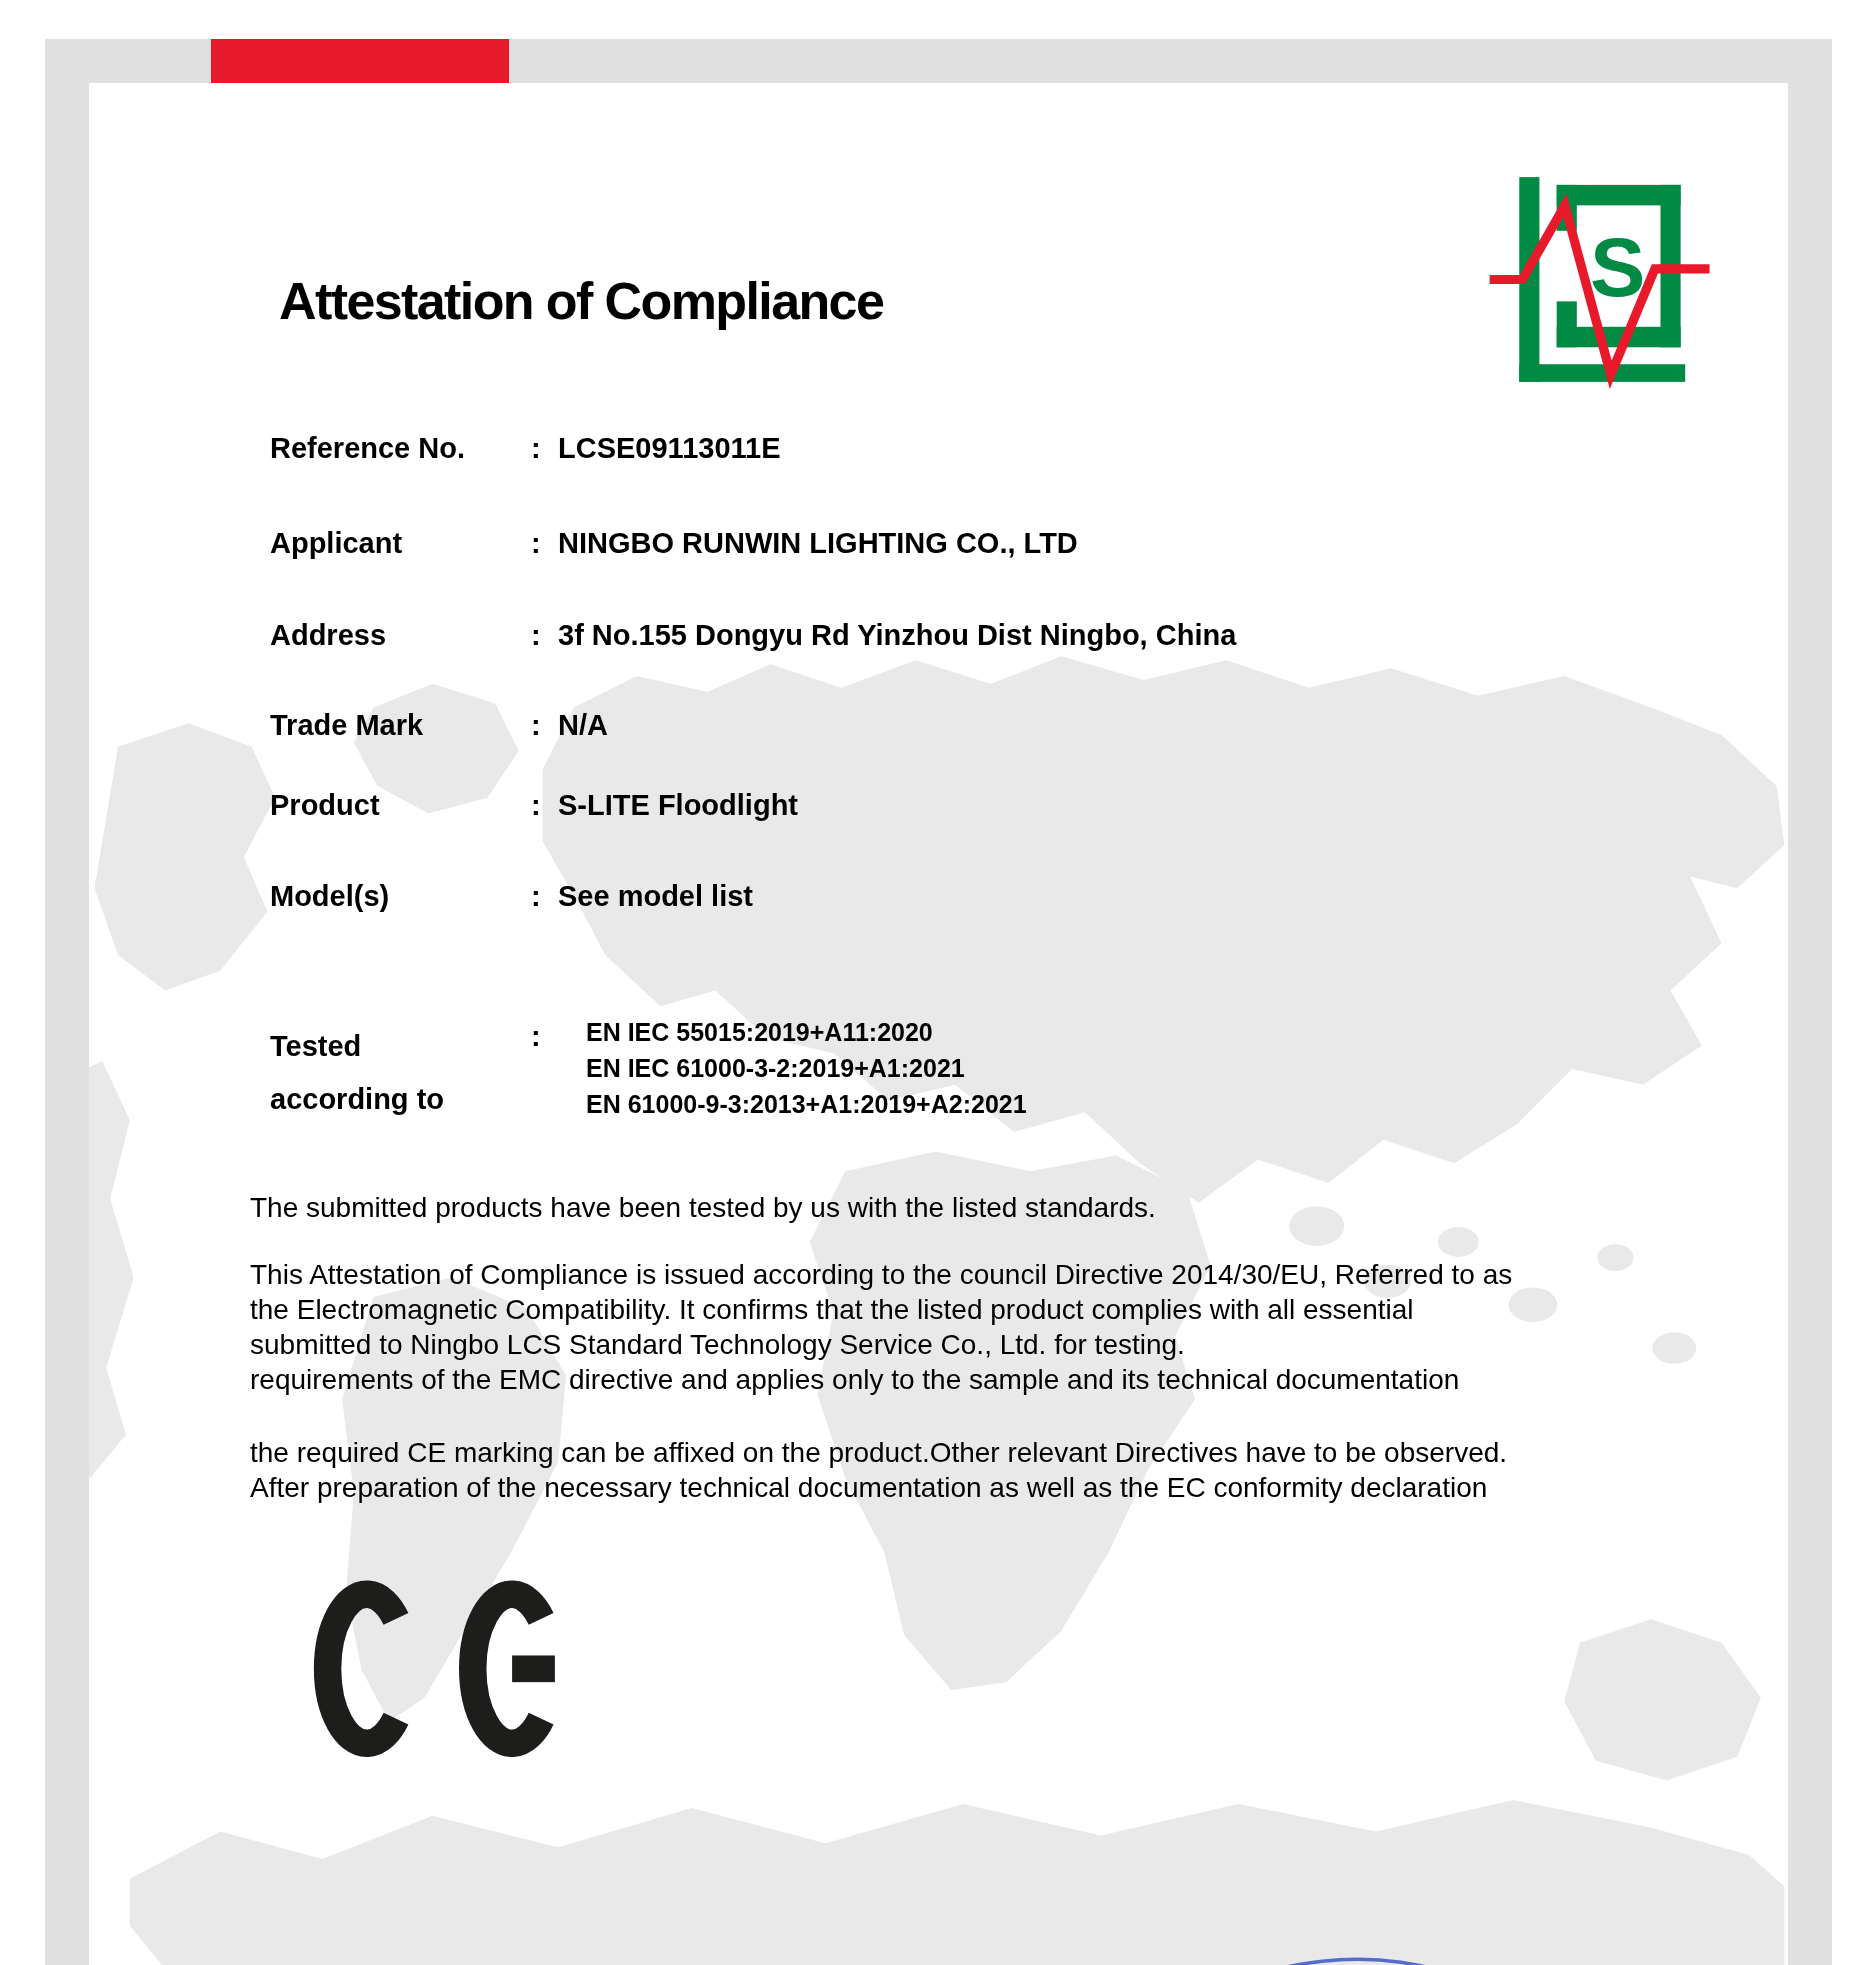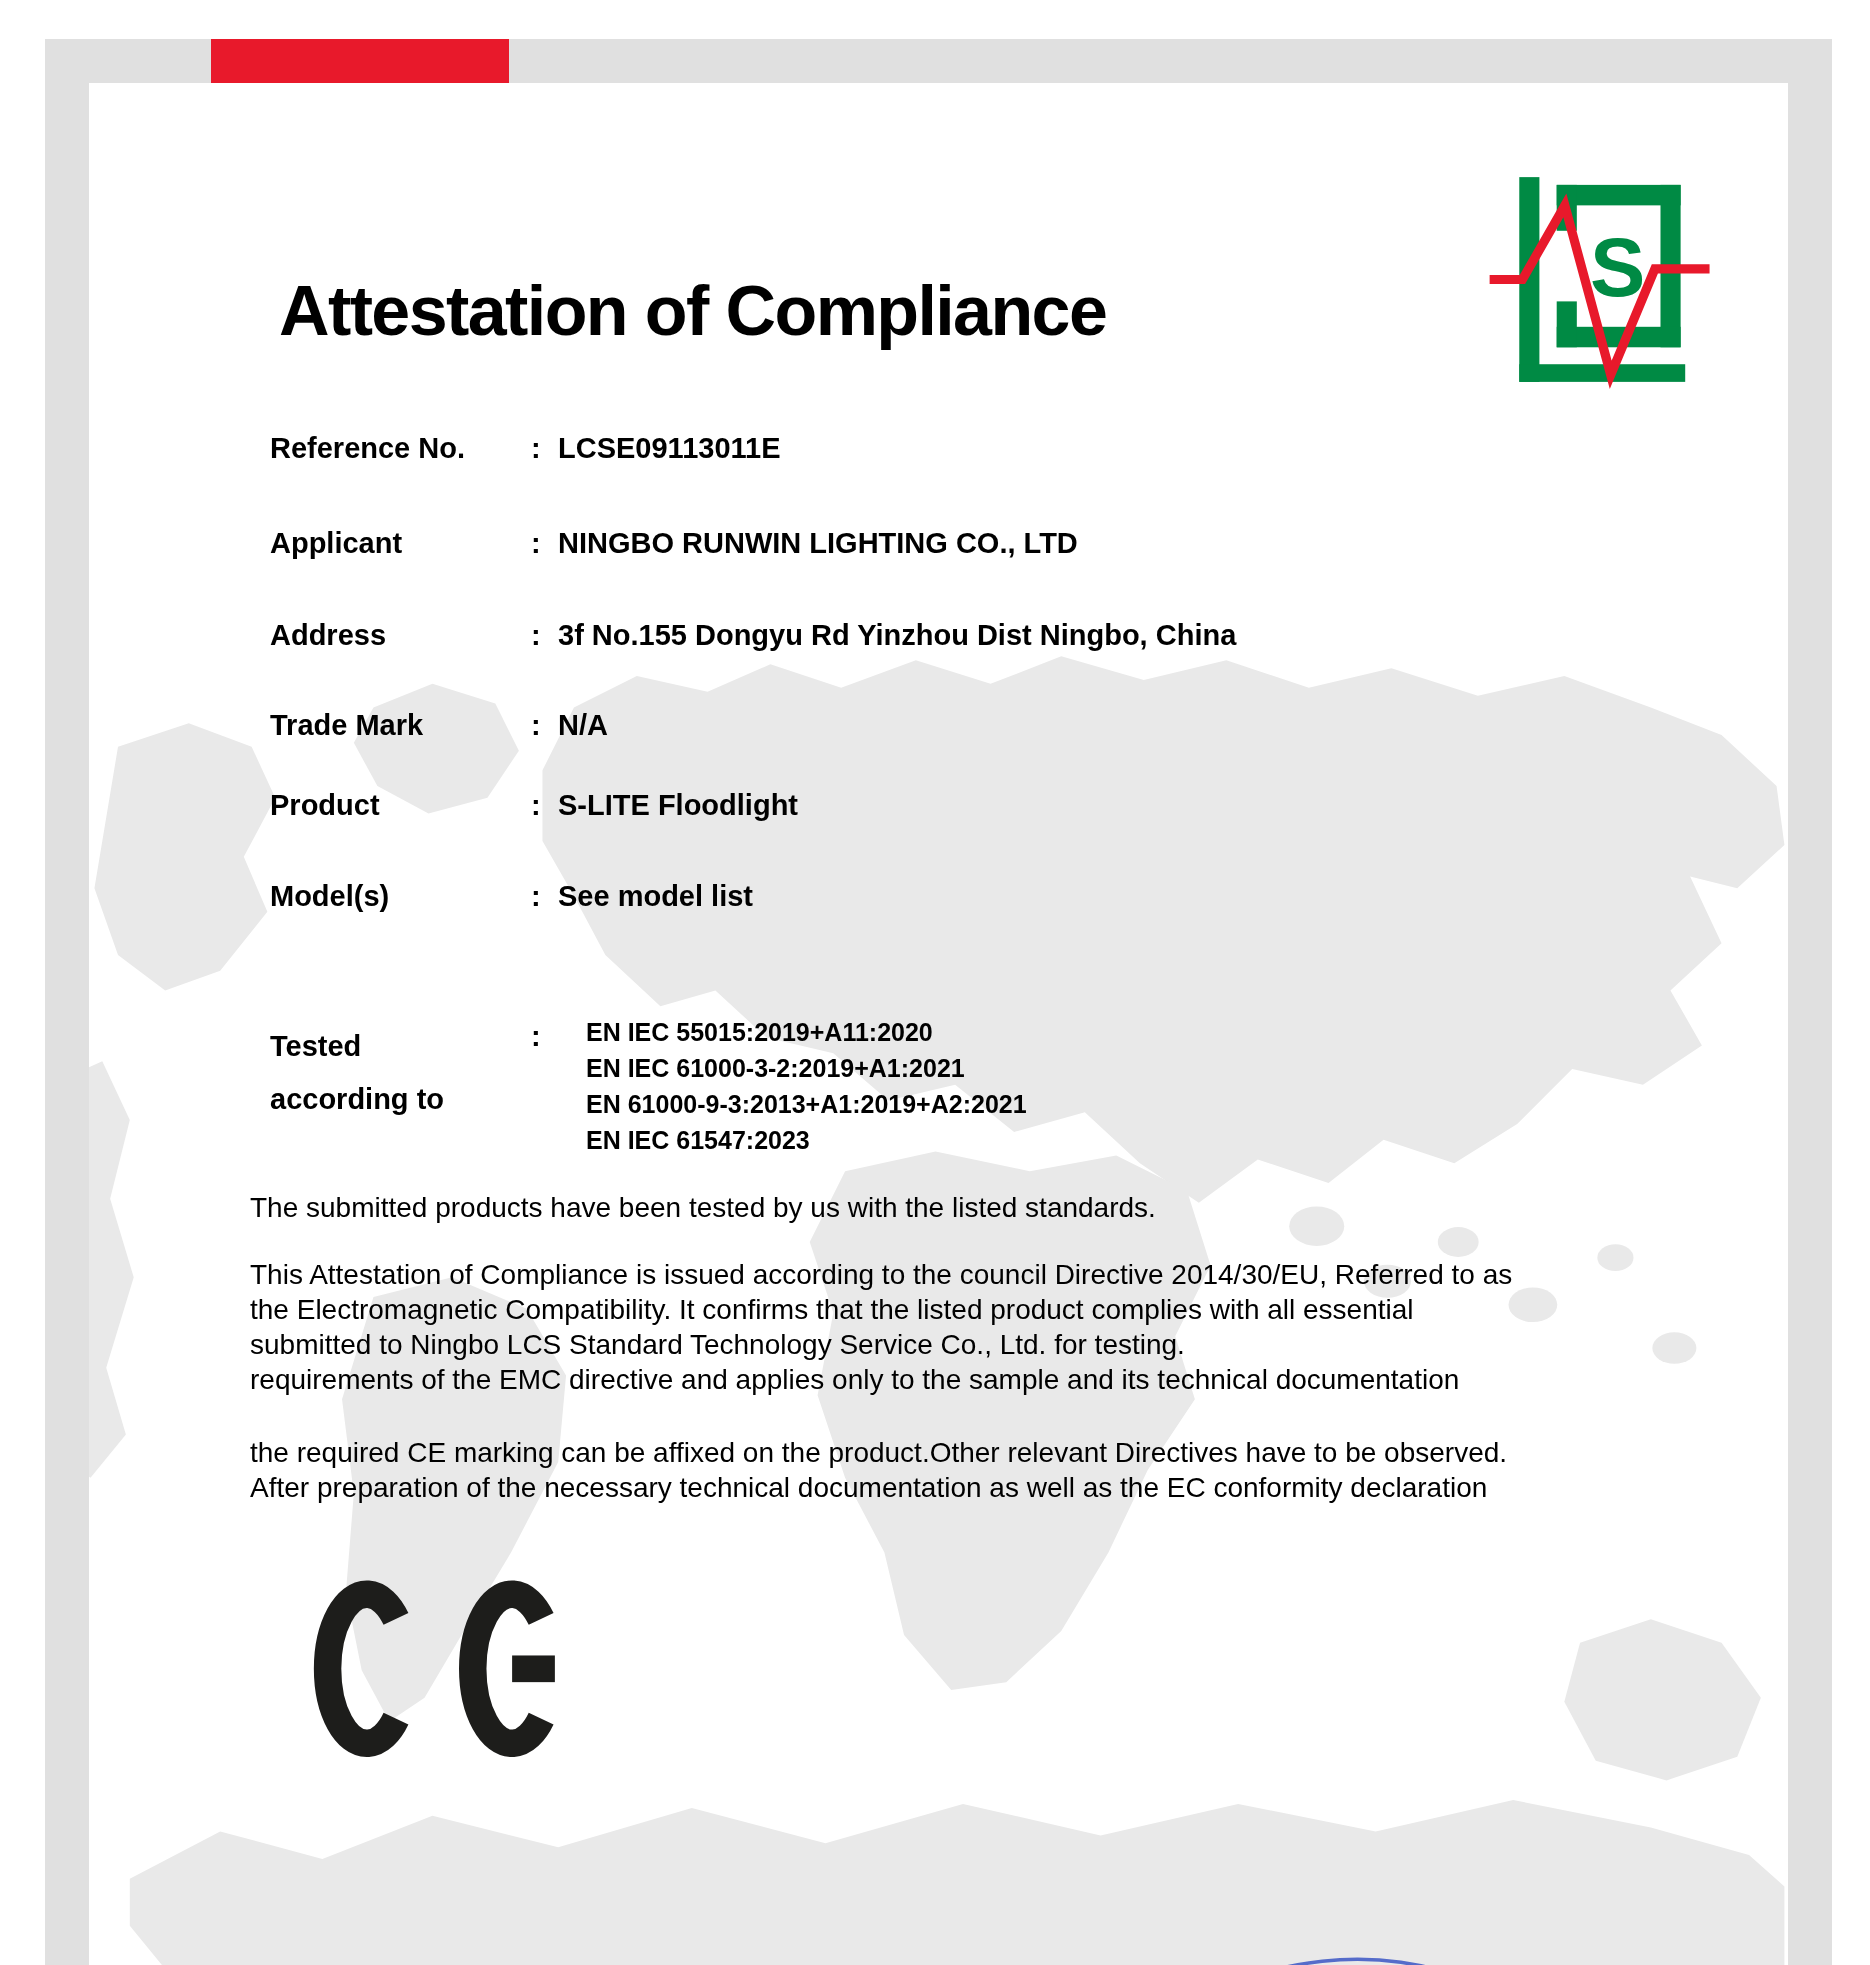--- a/index.html
+++ b/index.html
@@ -3,21 +3,21 @@
 <meta charset="utf-8">
 <style>
   html,body{margin:0;padding:0;background:#ffffff;}
   body{font-family:"Liberation Sans","DejaVu Sans",sans-serif;color:#000;}
   .page{position:relative;width:1871px;height:2647px;background:#fff;overflow:hidden;}
   .abs{position:absolute;}
   
   .bar{position:absolute;background:#e0e0e0;}
   .bar.red{background:#e8192b;}
   
-  .title{position:absolute;left:279px;top:271px;font-size:70px;font-weight:bold;letter-spacing:-1.6px;white-space:nowrap;}
+  .title{position:absolute;left:279px;top:271px;font-size:52px;font-weight:bold;letter-spacing:-1.6px;white-space:nowrap;}
   
   .frow{position:absolute;left:0;width:100%;height:0;}
   .flabel{position:absolute;left:270px;font-size:29px;font-weight:bold;white-space:nowrap;text-align:right;}
   .fcolon{position:absolute;left:531px;font-size:29px;font-weight:bold;}
   .fvalue{position:absolute;left:558px;font-size:29px;font-weight:bold;white-space:nowrap;}
   .tested-label{position:absolute;left:270px;top:0;width:228px;font-size:29px;font-weight:bold;line-height:53px;}
   .standards{position:absolute;left:586px;top:-6.3px;font-size:25px;font-weight:bold;line-height:36px;white-space:nowrap;}
   
   .para{position:absolute;left:250px;font-size:28px;line-height:35px;}
   .para div{white-space:nowrap;}
@@ -100,21 +100,20 @@
     <span class="fvalue">See model list</span>
   </div>
 
   <div class="frow" style="top:1020px">
     <span class="tested-label">Tested according to</span>
     <span class="fcolon">:</span>
     <div class="standards">
       <div>EN IEC 55015:2019+A11:2020</div>
       <div>EN IEC 61000-3-2:2019+A1:2021</div>
       <div>EN 61000-9-3:2013+A1:2019+A2:2021</div>
-      <div>EN IEC 61547:2023</div>
     </div>
   </div>
 
   <div class="para" style="top:1190px">
     <div>The submitted products have been tested by us with the listed standards.</div>
   </div>
   <div class="para" style="top:1257px">
     <div>This Attestation of Compliance is issued according to the council Directive 2014/30/EU, Referred to as</div>
     <div>the Electromagnetic Compatibility. It confirms that the listed product complies with all essential</div>
     <div>submitted to Ningbo LCS Standard Technology Service Co., Ltd. for testing.</div>

